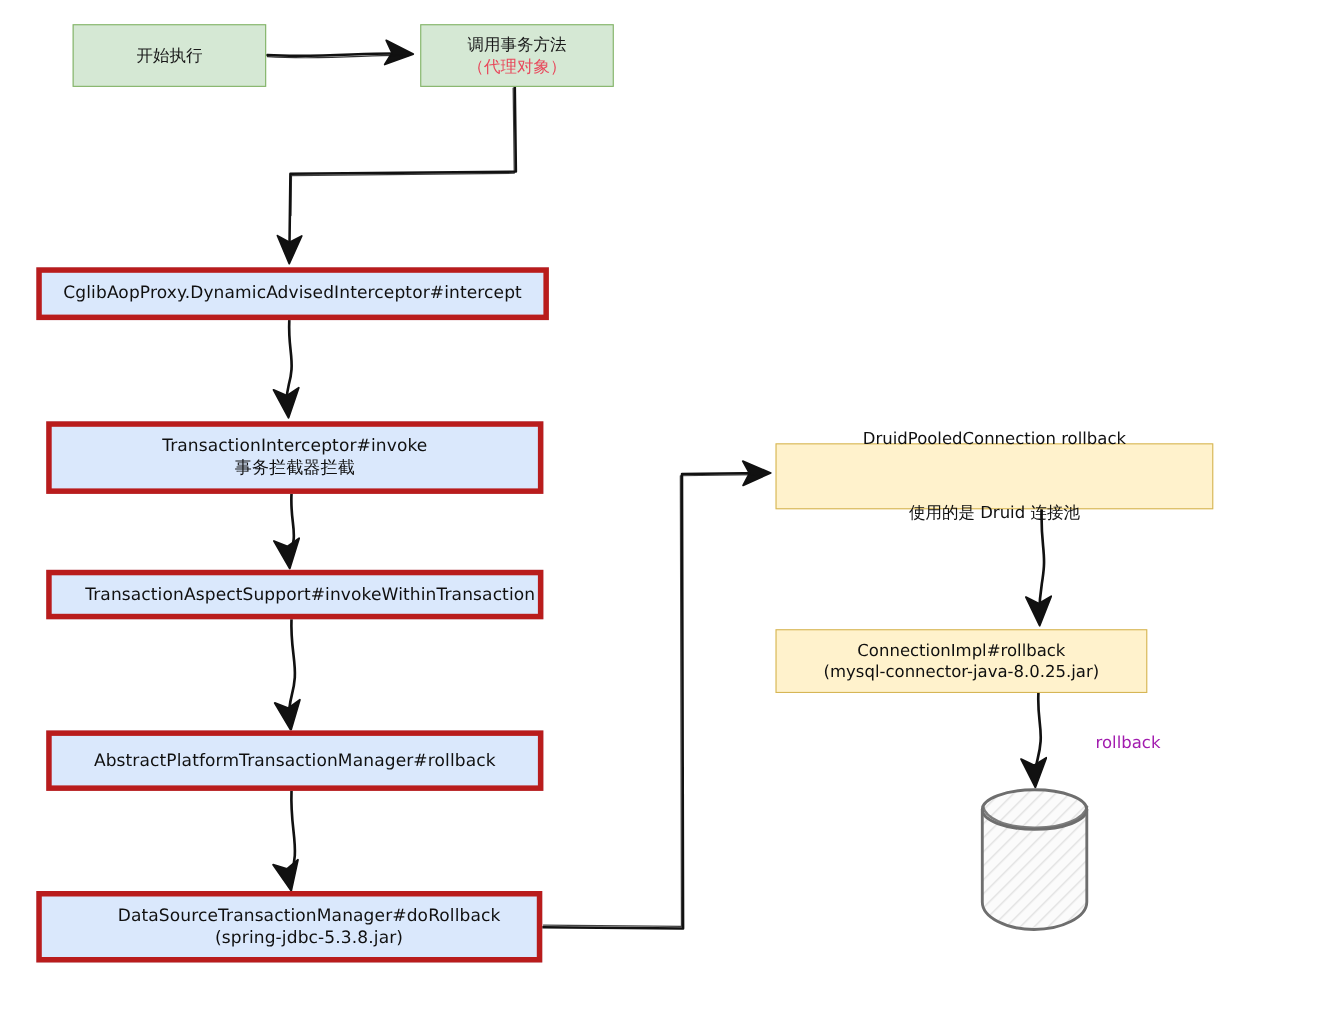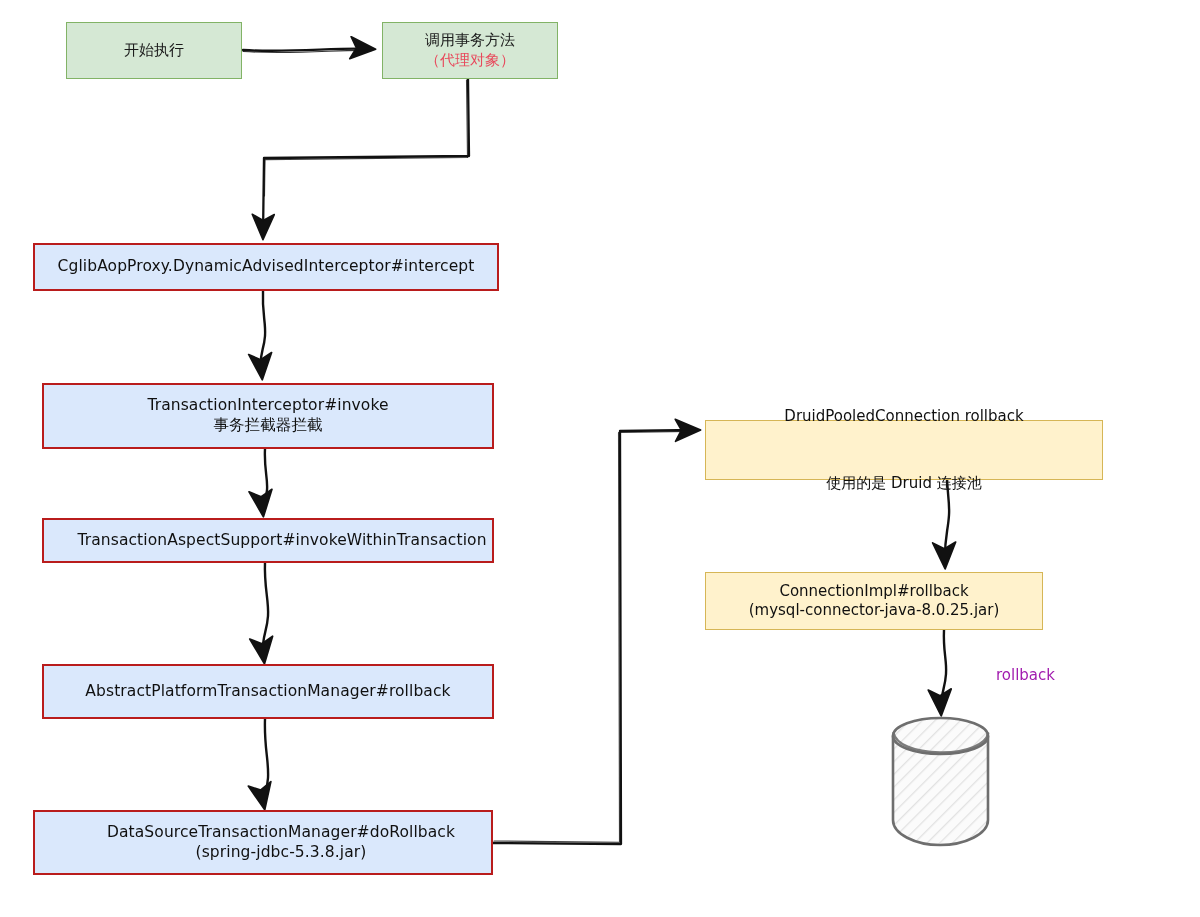--- a/index.html
+++ b/index.html
@@ -39,21 +39,21 @@
   }
   .node .line { display: block; white-space: nowrap; }
   .green {
     background: #d5e8d4;
     border: 1px solid #82b366;
     font-size: 15px;
     color: #1a1a1a;
   }
   .blue {
     background: #dae8fc;
-    border: 2px solid #b91c1c;
+    border: 5px solid #b91c1c;
     font-size: 15.5px;
     color: #101010;
     letter-spacing: 0.1px;
   }
   .orange {
     background: #fff2cc;
     border: 1px solid #d6b656;
     font-size: 15px;
     color: #101010;
   }
@@ -153,21 +153,21 @@
 
   <div class="node blue" style="left:42px; top:664px; width:452px; height:55px;">
     <span class="line">AbstractPlatformTransactionManager#rollback</span>
   </div>
 
   <div class="node blue" style="left:33px; top:810px; width:460px; height:65px;padding-left:36px;">
     <span class="line">DataSourceTransactionManager#doRollback</span>
     <span class="line">(spring-jdbc-5.3.8.jar)</span>
   </div>
 
-  <div class="node orange" style="left:705px; top:420px; width:398px; height:60px;gap:47px;">
+  <div class="node orange" style="left:705px; top:403px; width:398px; height:60px;gap:47px;">
     <span class="line">DruidPooledConnection rollback</span>
     <span class="line">使用的是 Druid 连接池</span>
   </div>
 
   <div class="node orange" style="left:705px; top:572px; width:338px; height:58px;">
     <span class="line">ConnectionImpl#rollback</span>
     <span class="line">(mysql-connector-java-8.0.25.jar)</span>
   </div>
 
   <div class="free-label" style="left:996px; top:666px;">rollback</div>

